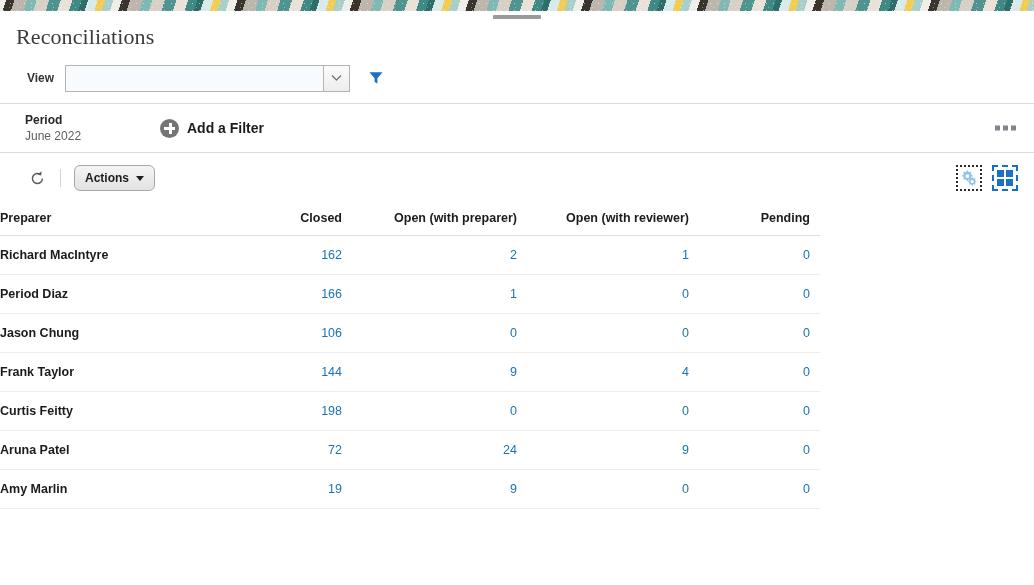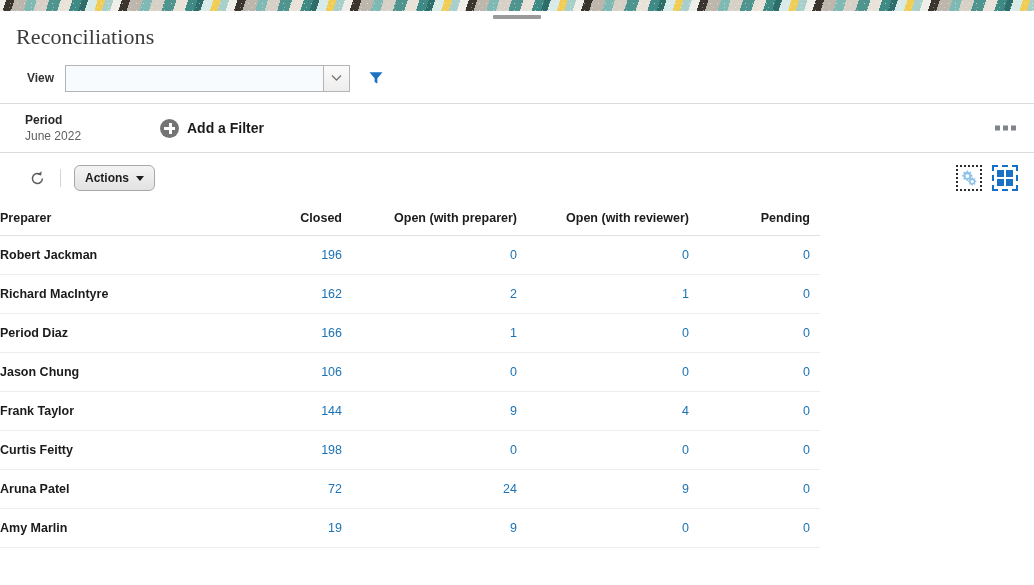--- a/index.html
+++ b/index.html
@@ -309,27 +309,20 @@
       <tr>
         <th class="col-name c-name">Preparer</th>
         <th class="c-closed">Closed</th>
         <th class="c-prep">Open (with preparer)</th>
         <th class="c-rev">Open (with reviewer)</th>
         <th class="c-pend">Pending</th>
       </tr>
     </thead>
     <tbody>
         <tr>
-          <td class="col-name c-name">Robert Jackman</td>
-          <td class="num c-closed">196</td>
-          <td class="num c-prep">0</td>
-          <td class="num c-rev">0</td>
-          <td class="num c-pend">0</td>
-        </tr>
-        <tr>
           <td class="col-name c-name">Richard MacIntyre</td>
           <td class="num c-closed">162</td>
           <td class="num c-prep">2</td>
           <td class="num c-rev">1</td>
           <td class="num c-pend">0</td>
         </tr>
         <tr>
           <td class="col-name c-name">Period Diaz</td>
           <td class="num c-closed">166</td>
           <td class="num c-prep">1</td>

